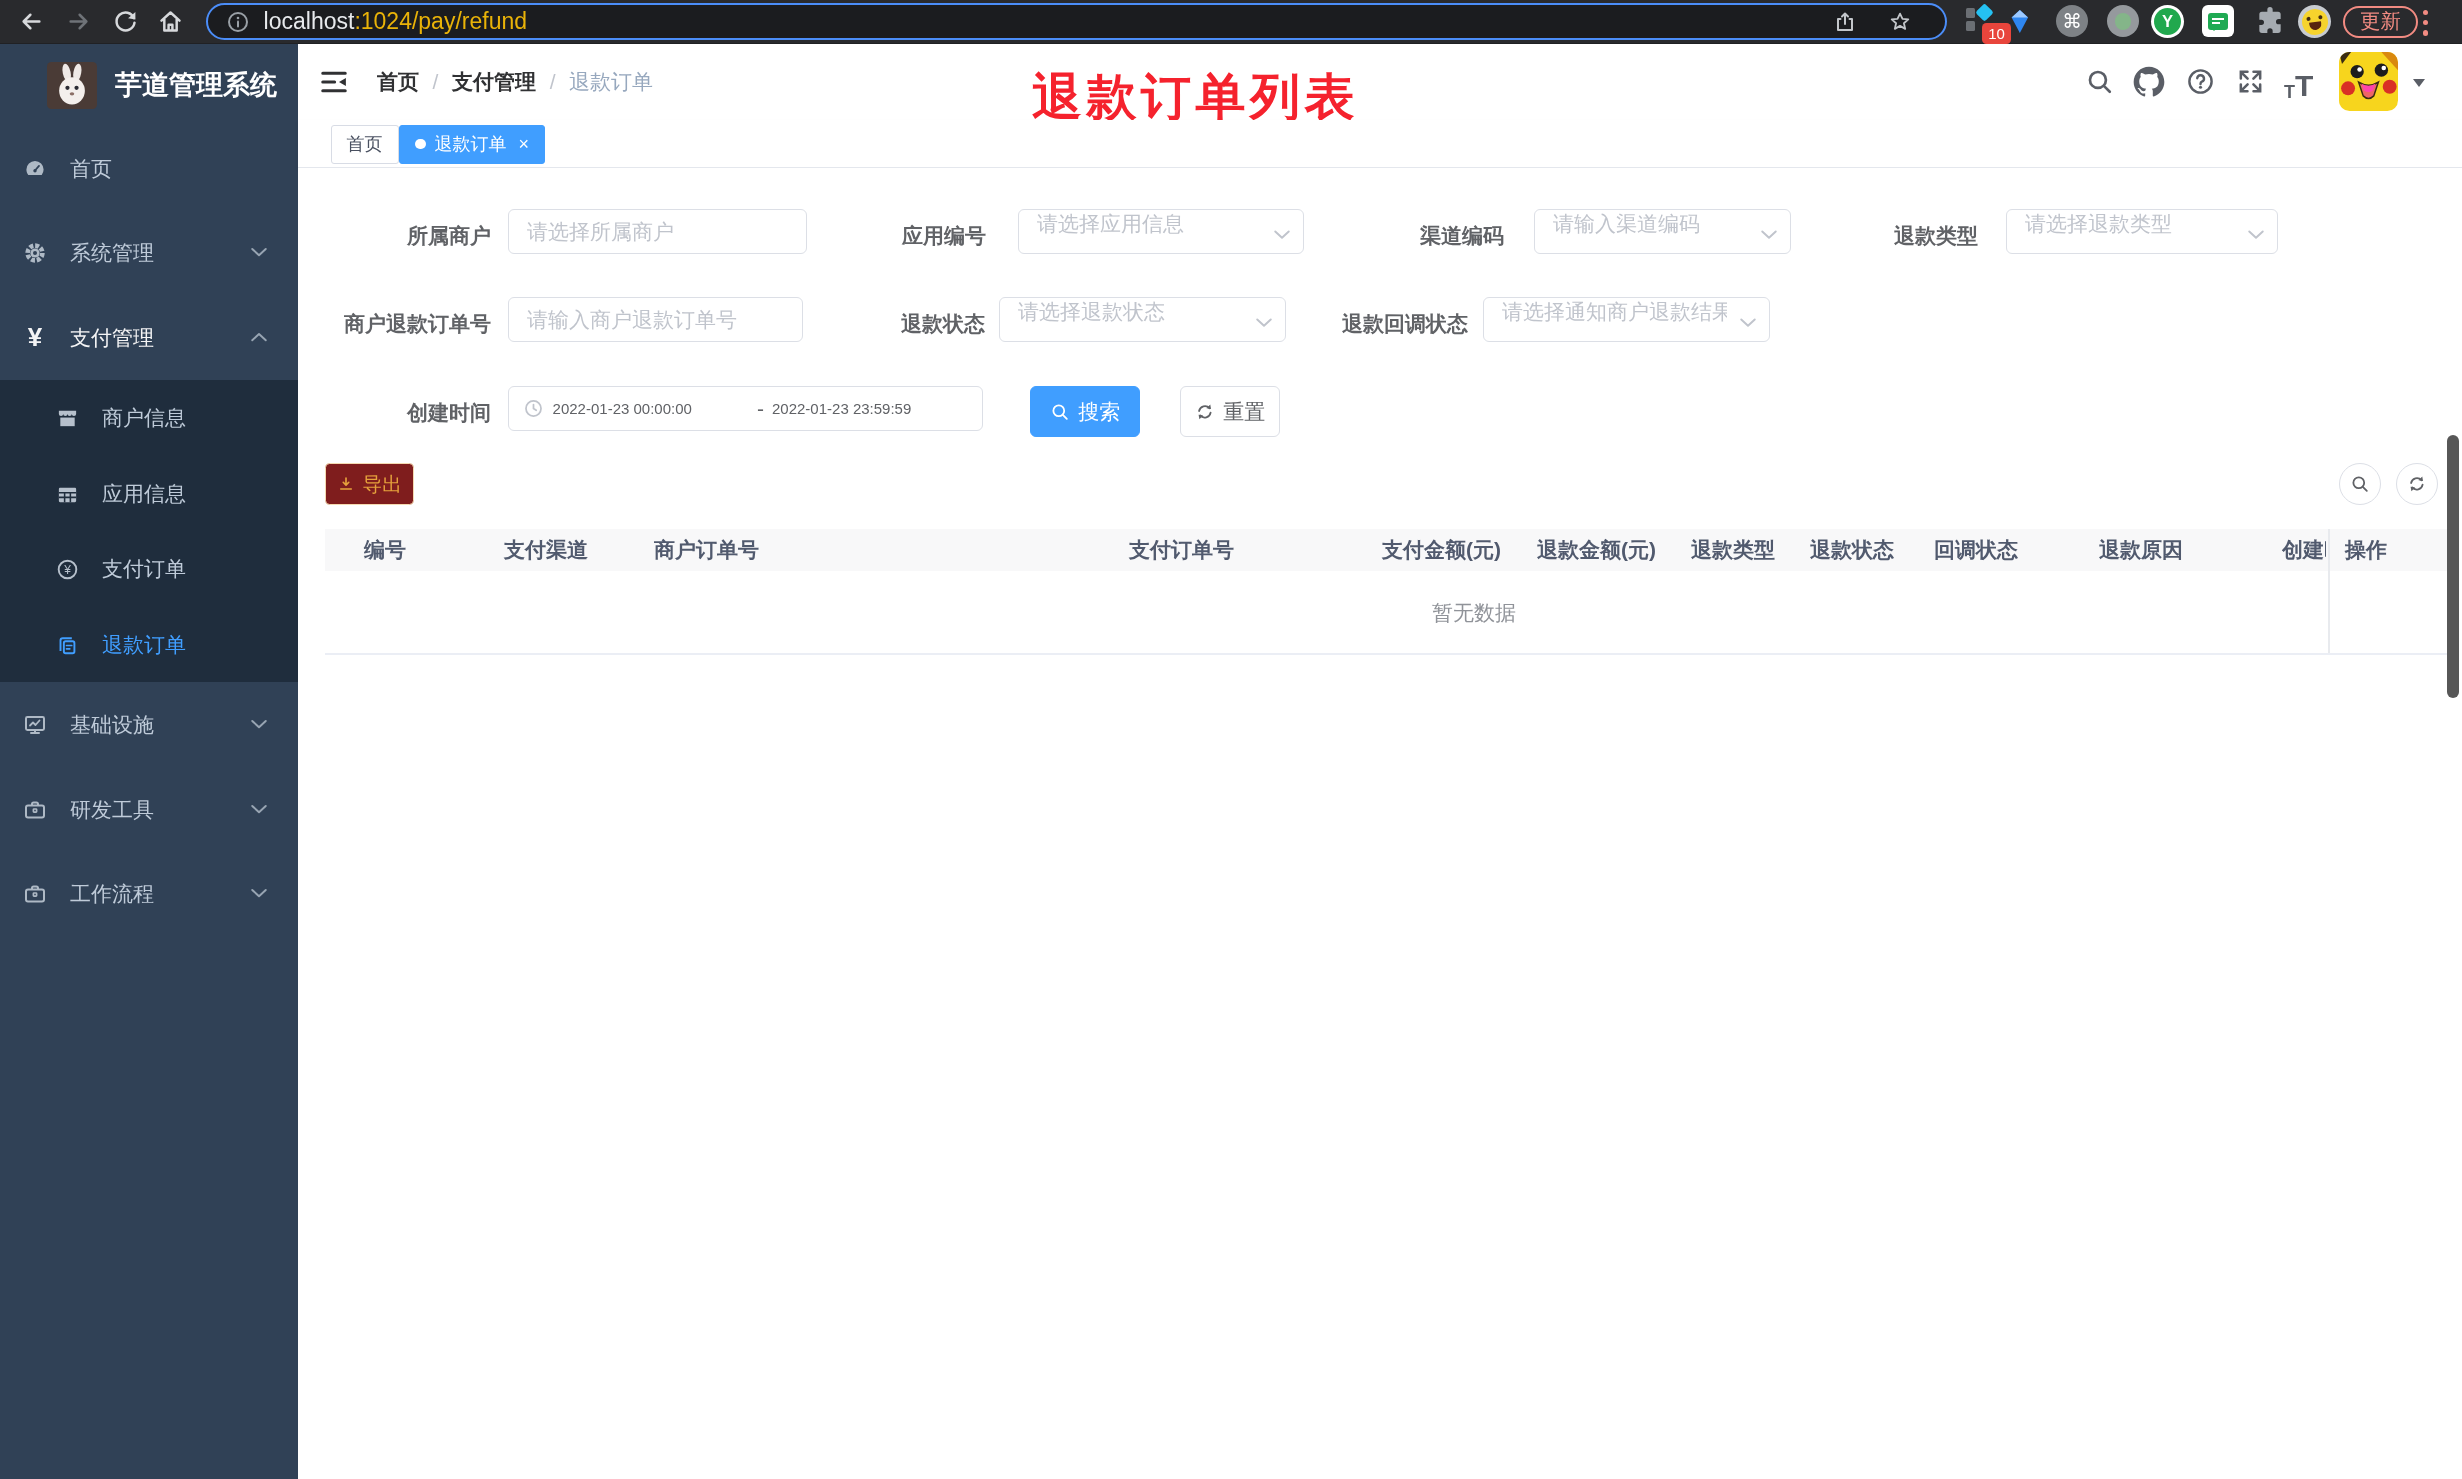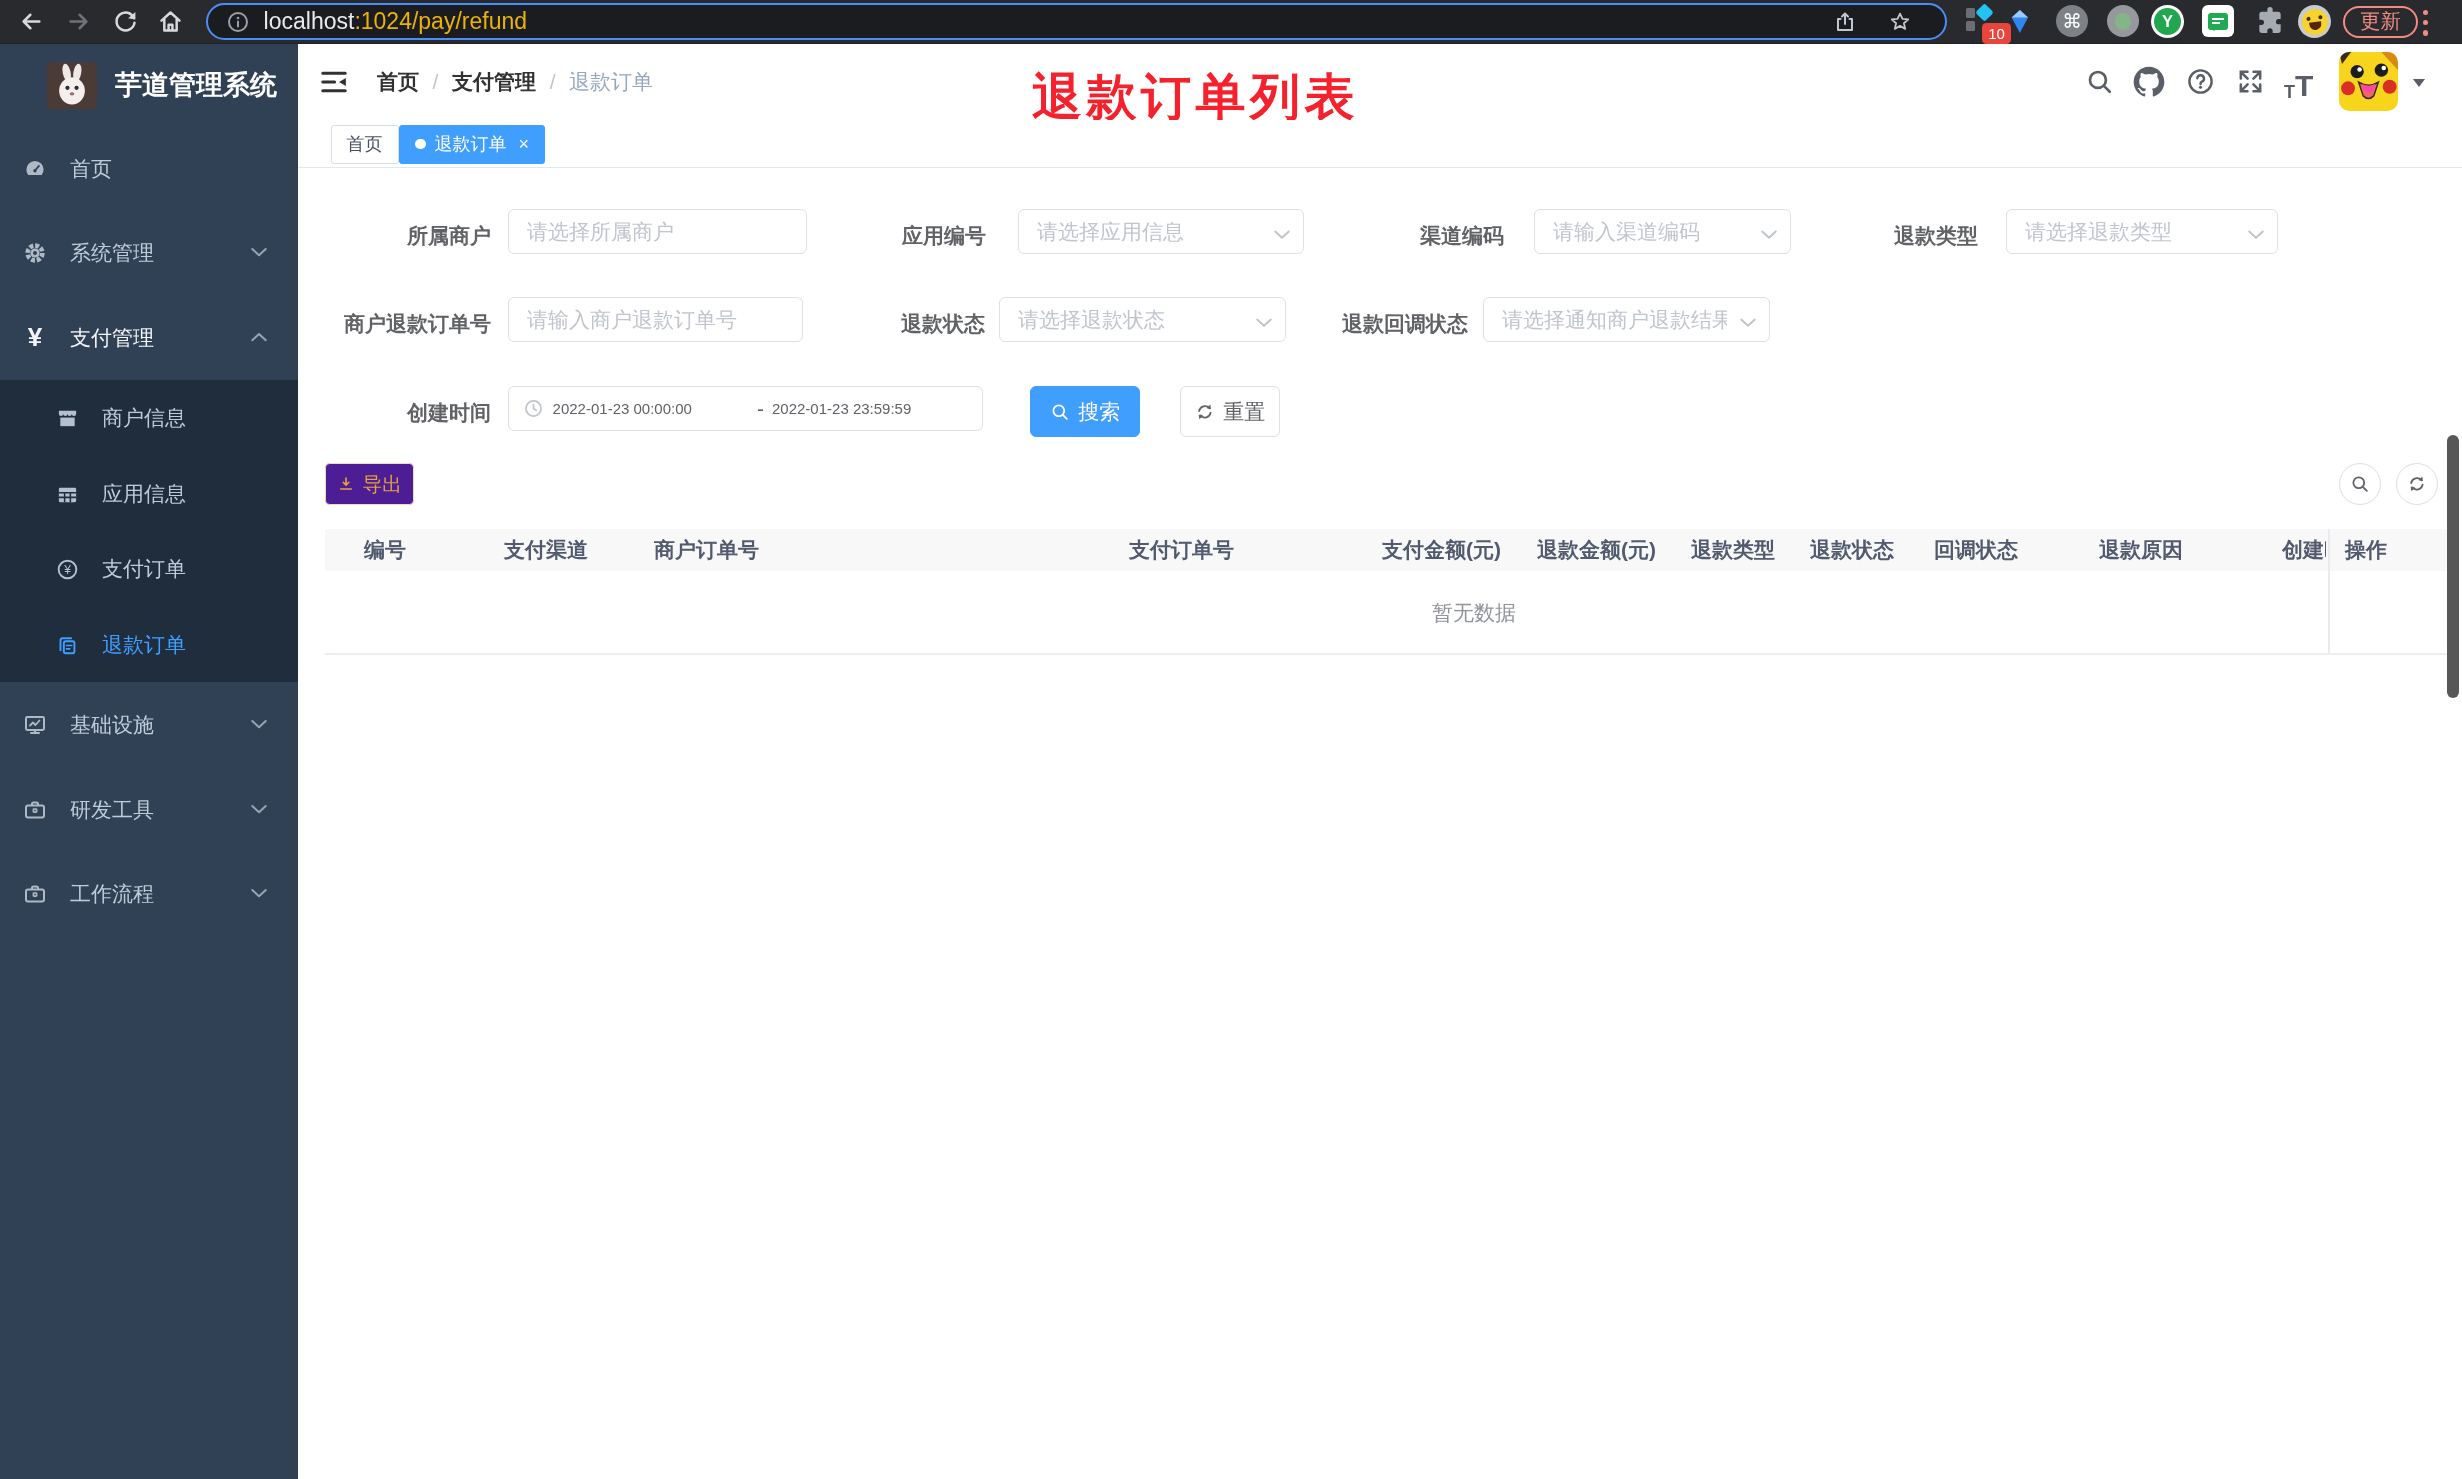--- a/index.html
+++ b/index.html
@@ -92,33 +92,33 @@
   .tab.active{background:#409EFF;border-color:#409EFF;color:#fff}
   .tabdot{width:10.6px;height:10.6px;border-radius:50%;background:#fff;margin-right:9px}
   .tabx{margin-left:12px;font-size:18px;line-height:1}
 
   .content{position:relative;width:100%;height:1312px;background:#fff}
   .flabel{position:absolute;height:53px;line-height:53px;font-size:21px;font-weight:bold;color:#606266;text-align:right;white-space:nowrap}
   .ctrl{position:absolute;height:45px;border:1.5px solid #dcdfe6;border-radius:6px;background:#fff}
   .ctrl input{width:100%;height:100%;border:none;outline:none;background:transparent;padding:0 18px;
               font-size:21px;color:#606266;font-family:inherit}
   .ctrl input::placeholder{color:#c0c4cc}
-  .sel{display:flex;align-items:center;padding:0 42px 0 18px;cursor:pointer}
+  .sel{display:flex;padding:0 42px 0 18px;cursor:pointer}
   .ph{font-size:21px;color:#c0c4cc;white-space:nowrap;overflow:hidden}
   .selchev{position:absolute;right:12px;top:18px;width:18px;height:13.6px;color:#c0c4cc}
   .datebox{display:flex;align-items:center;padding:0 13.6px;cursor:pointer}
   .dico{width:21px;height:21px;color:#c0c4cc;flex:none;margin-right:9px}
   .dval{flex:1;font-size:15px;color:#606266;white-space:nowrap;overflow:hidden}
   .dsep{flex:none;width:23px;text-align:center;font-size:21px;color:#606266}
   .btn{position:absolute;height:51px;border-radius:6px;display:flex;align-items:center;justify-content:center;
        font-size:21px;cursor:pointer;gap:9px}
   .btn .bico{width:19.7px;height:19.7px}
   .btn-primary{background:#409EFF;color:#fff;border:1.5px solid #409EFF}
   .btn-plain{background:#fff;color:#606266;border:1.5px solid #dcdfe6}
-  .btn-export{position:absolute;left:27px;top:295px;width:89px;height:42px;background:#4c1d95;color:#e6a23c;
+  .btn-export{position:absolute;left:27px;top:295px;width:89px;height:42px;background:#7f1d1d;color:#e6a23c;
               border:1.5px solid #f5dab1;border-radius:4.5px;display:flex;align-items:center;justify-content:center;
               gap:7.6px;font-size:19.7px;cursor:pointer}
   .btn-export .bico{width:18px;height:18px}
   .mini{position:absolute;top:295px;width:42px;height:42px;border:1.5px solid #dcdfe6;border-radius:50%;
         display:flex;align-items:center;justify-content:center;color:#606266;background:#fff;cursor:pointer}
   .mini .bico{width:19.7px;height:19.7px}
 
   .thead{position:absolute;left:27px;top:361px;width:2128px;height:42px;background:#f8f8f9}
   .th{position:absolute;top:361px;height:42px;line-height:42px;font-size:21px;font-weight:bold;color:#515a6e;white-space:nowrap}
   .th-clip{overflow:hidden;width:44px}

